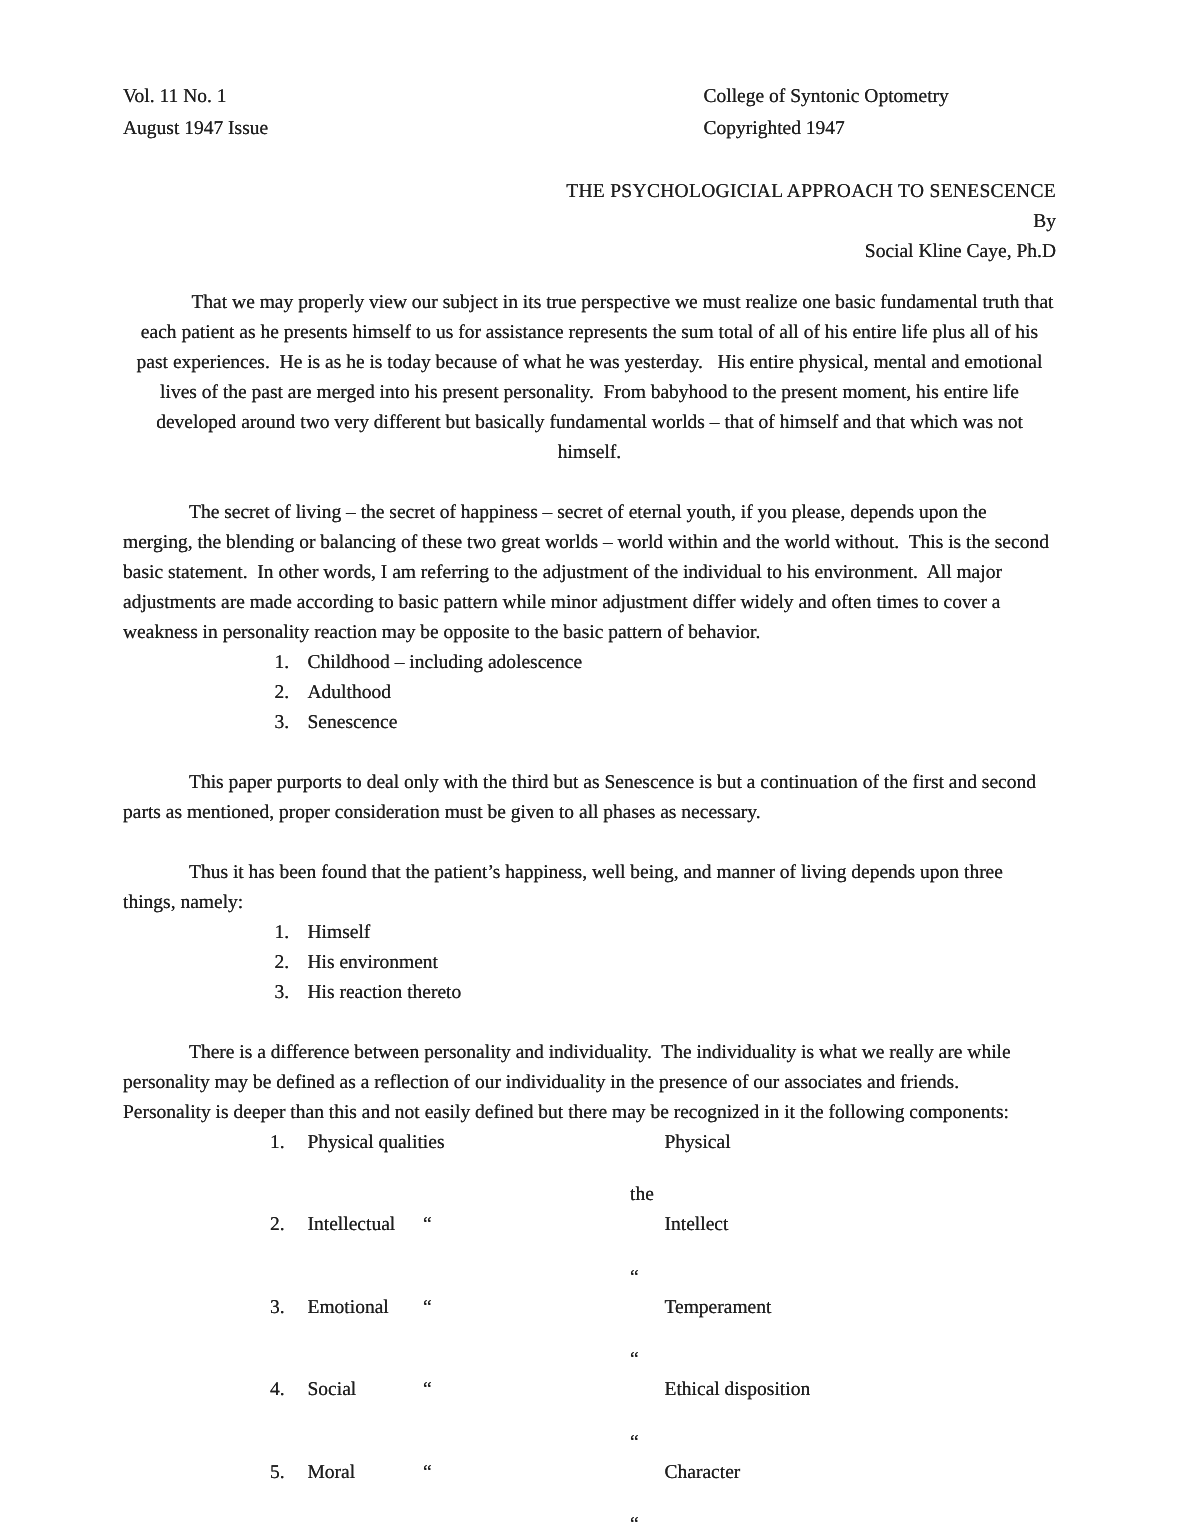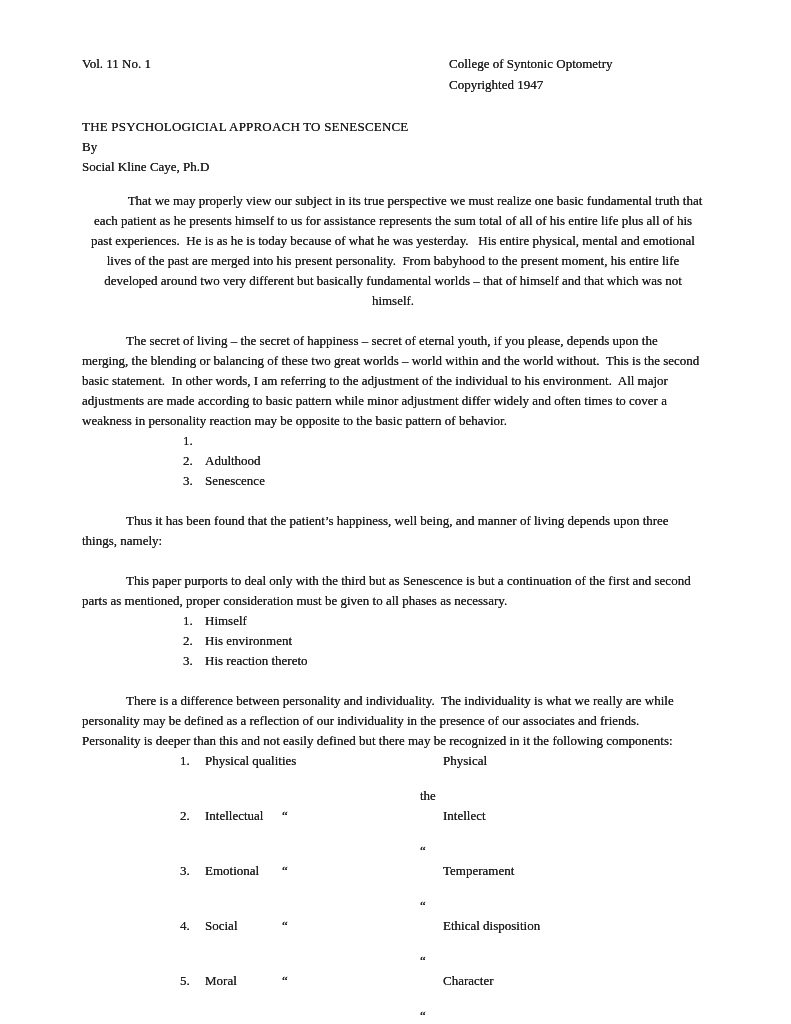--- a/index.html
+++ b/index.html
@@ -22,26 +22,26 @@
     width: 622px;
   }
   .header {
     position: relative;
     padding-top: 53px;
     height: 42px;
     line-height: 21px;
   }
   .header-right {
     position: absolute;
-    left: 367px;
+    left: 387px;
     top: 53px;
   }
   .title-block {
     margin-top: 22px;
-    text-align: left;
+    text-align: right;
     line-height: 20px;
   }
   .doc-title { letter-spacing: 0.2px; }
   p.body-para {
     margin: 20px 0 0 0;
     text-indent: 44px;
     white-space: pre-wrap;
   }
   p.body-para.first { margin-top: 14px; text-align: center; }
   p.body-para.pre-components { }
@@ -58,20 +58,21 @@
 </style>
 </head>
 <body>
 
 <div class="page">
   <div class="content">
 
     <div class="header">
       <div class="header-left">
         <div>Vol. 11 No. 1</div>
+        <div>August 1947 Issue</div>
       </div>
       <div class="header-right">
         <div>College of Syntonic Optometry</div>
         <div>Copyrighted 1947</div>
       </div>
     </div>
 
     <div class="title-block">
       <div class="doc-title">THE PSYCHOLOGICIAL APPROACH TO SENESCENCE</div>
       <div>By</div>
@@ -79,34 +80,35 @@
     </div>
 
     <p class="body-para first">That we may properly view our subject in its true perspective we must realize one basic fundamental truth that each patient as he presents himself to us for assistance represents the sum total of all of his entire life plus all of his past experiences.  He is as he is today because of what he was yesterday.   His entire physical, mental and emotional lives of the past are merged into his present personality.  From babyhood to the present moment, his entire life developed around two very different but basically fundamental worlds – that of himself and that which was not himself.</p>
 
     <p class="body-para">The secret of living – the secret of happiness – secret of eternal youth, if you please, depends upon the merging, the blending or balancing of these two great worlds – world within and the world without.  This is the second basic statement.  In other words, I am referring to the adjustment of the individual to his environment.  All major adjustments are made according to basic pattern while minor adjustment differ widely and often times to cover a weakness in personality reaction may be opposite to the basic pattern of behavior.</p>
 
 
     <div class="num-list">
       <div class="row">
         <span class="num">1.</span>
+        <span>Childhood – including adolescence</span>
       </div>
       <div class="row">
         <span class="num">2.</span>
         <span>Adulthood</span>
       </div>
       <div class="row">
         <span class="num">3.</span>
         <span>Senescence</span>
       </div>
     </div>
 
+    <p class="body-para">This paper purports to deal only with the third but as Senescence is but a continuation of the first and second parts as mentioned, proper consideration must be given to all phases as necessary.</p>
+
     <p class="body-para">Thus it has been found that the patient’s happiness, well being, and manner of living depends upon three things, namely:</p>
-
-    <p class="body-para">This paper purports to deal only with the third but as Senescence is but a continuation of the first and second parts as mentioned, proper consideration must be given to all phases as necessary.</p>
 
     <div class="num-list">
       <div class="row">
         <span class="num">1.</span>
         <span>Himself</span>
       </div>
       <div class="row">
         <span class="num">2.</span>
         <span>His environment</span>
       </div>

